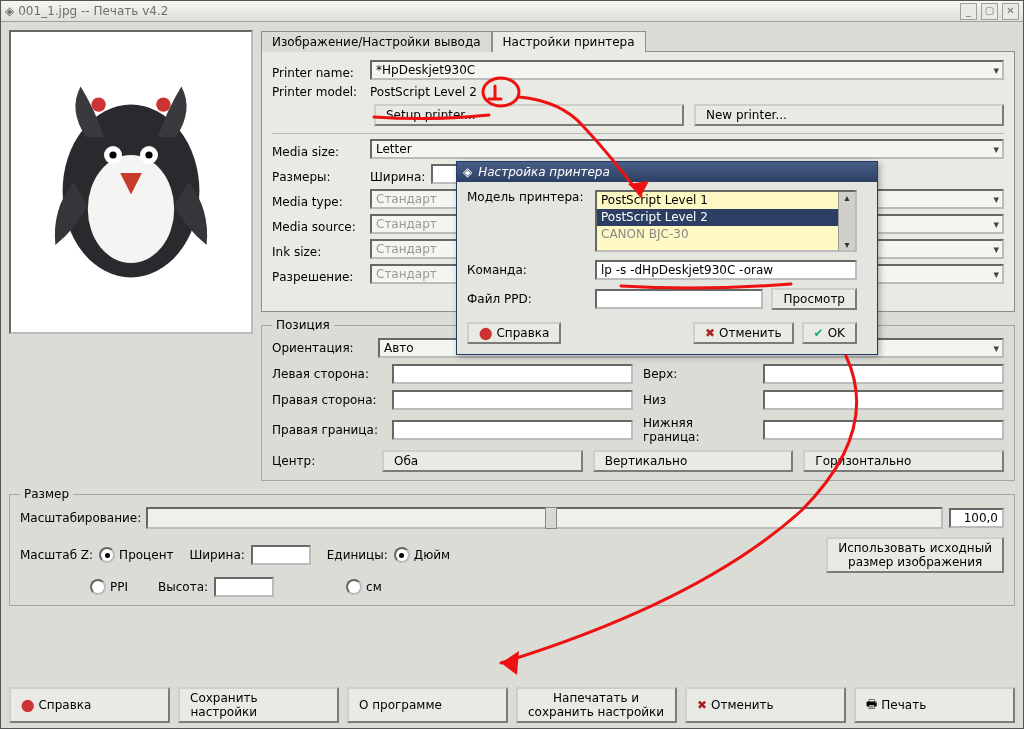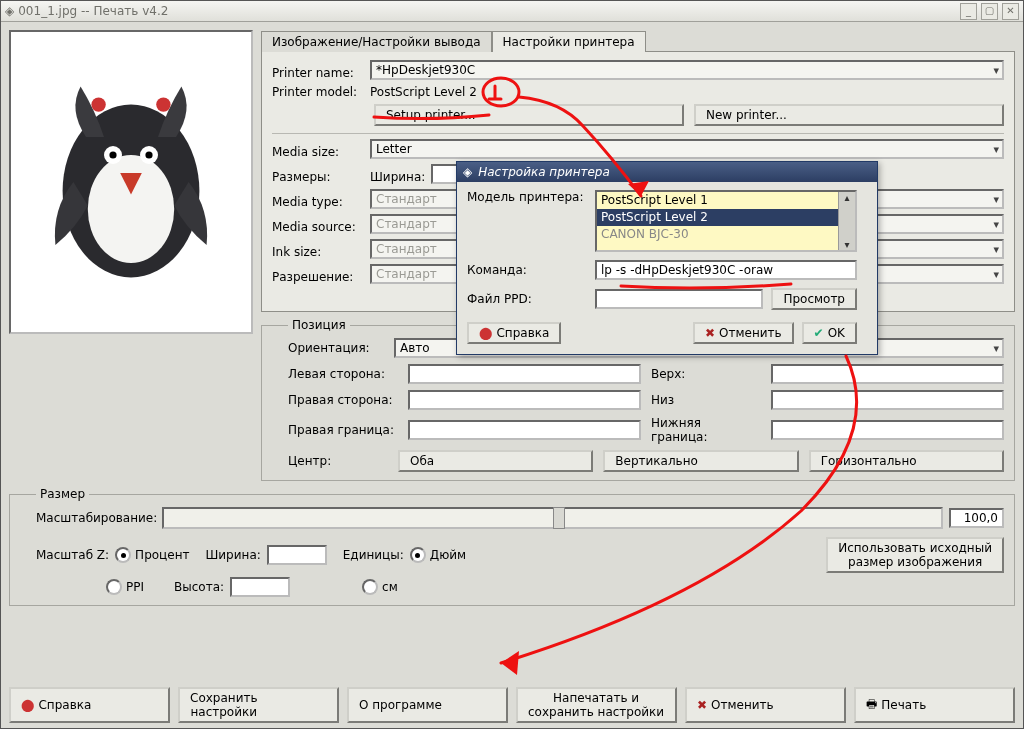--- a/index.html
+++ b/index.html
@@ -16,21 +16,21 @@
 .tab{padding:3px 10px;border:1px solid #8e8e88;border-bottom:none;background:#dcdcd6;position:relative;top:1px;}
 .tab.active{background:#eaeae4;}
 .form{border:1px solid #8e8e88;border-top:none;background:#eaeae4;padding:8px 10px 4px 10px;display:flex;flex-direction:column;gap:5px;box-sizing:border-box;min-height:260px;}
 .row{display:flex;align-items:flex-end;gap:6px;}
 .row label{display:inline-block;}
 input.text,select,div.combo{height:20px;box-sizing:border-box;border:2px inset #bbb;background:#fff;padding:0 4px;font-family:inherit;font-size:12px;}
 div.combo{display:flex;align-items:center;position:relative;background:#f4f4f0;}
 div.combo::after{content:"▾";position:absolute;right:3px;top:2px;color:#444;font-size:11px;}
 button.btn{height:22px;border:2px outset #cfcfc9;background:#eaeae4;font-family:inherit;font-size:12px;padding:0 10px;display:inline-flex;align-items:center;gap:4px;cursor:default;}
 hr.sep{border:none;border-top:1px solid #b8b8b2;margin:2px 0 0 0;}
-fieldset{border:1px solid #a6a6a0;margin:2px 0 0 0;padding:6px 10px 8px 26px;}
+fieldset{border:1px solid #a6a6a0;margin:2px 0 0 0;padding:6px 10px 8px 10px;}
 legend{padding:0 4px;}
 .posgrid{display:grid;grid-template-columns:110px 1fr 110px 1fr;gap:6px 10px;align-items:center;}
 .posgrid .wide{grid-column:span 4;display:flex;align-items:center;gap:6px;}
 .centerrow{display:flex;align-items:center;gap:10px;margin-top:6px;}
 .centerrow button{flex:1;}
 .sizegrid{display:flex;align-items:center;gap:6px;flex-wrap:wrap;}
 .buttonbar{display:flex;gap:8px;margin-top:auto;}
 .buttonbar button{flex:1;height:36px;}
 .radio{display:inline-flex;align-items:center;gap:4px;}
 .radio .dot{width:12px;height:12px;border-radius:50%;border:2px inset #bbb;background:#fff;display:inline-flex;align-items:center;justify-content:center;}

